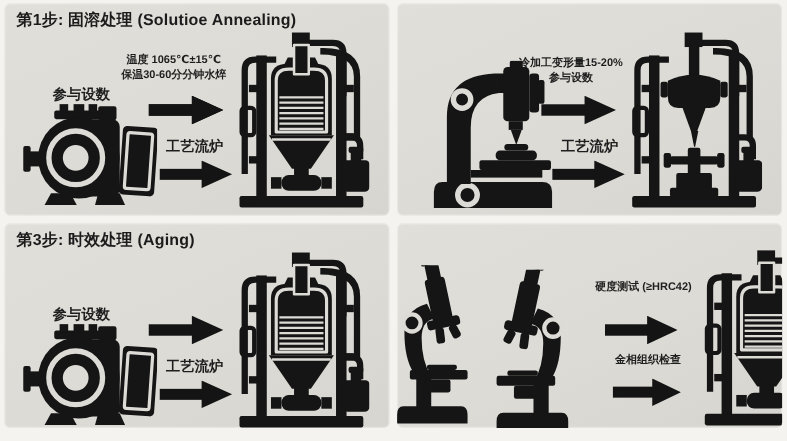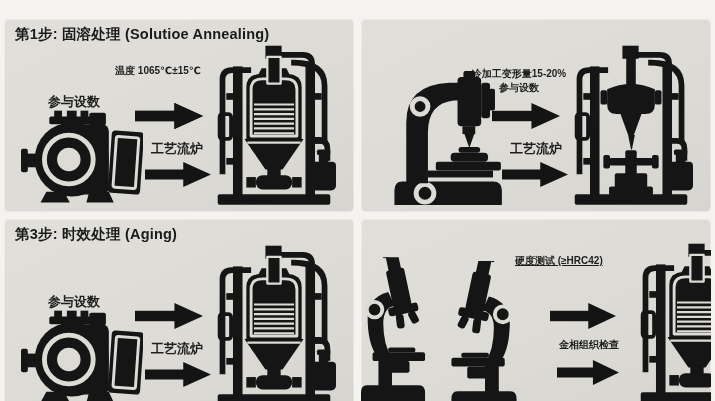--- a/index.html
+++ b/index.html
@@ -1,20 +1,20 @@
 <!DOCTYPE html>
 <html><head>
 <meta charset="utf-8">
 <style>
   html,body{margin:0;padding:0;background:#f3f2ee;font-family:"Liberation Sans","DejaVu Sans",sans-serif;}
   .canvas{
     width:715px;height:401px;box-sizing:border-box;
     background:#f4f3ef;
     display:grid;grid-template-columns:350px 350px;grid-template-rows:193px 186px;
-    gap:7px;padding:19px 4px 12px 4px;
+    gap:7px;padding:3px 4px 12px 4px;
   }
   .panel{
     position:relative;overflow:hidden;border-radius:5px;
     background:linear-gradient(155deg,#e0dfda 0%,#dcdbd6 55%,#d6d5cf 100%);
     box-shadow:inset 0 0 0 1px rgba(255,255,255,.35);
   }
   .title{
     position:absolute;left:11px;top:6px;margin:0;
     font-size:14.5px;font-weight:700;color:#1b1b1b;letter-spacing:.2px;white-space:nowrap;
   }
@@ -36,23 +36,23 @@
 
   
   .p2 .lbl-params{left:82px;top:48px;width:152px;text-align:center;}
   .p2 .arrow-1{left:131px;top:84px;width:68px;height:26px;}
   .p2 .lbl-process{left:149px;top:121px;font-size:13px;}
   .p2 .arrow-2{left:141px;top:143px;width:66px;height:25px;}
   .p2 .m-left {left:28px;top:52px;width:140px;height:138px;}
   .p2 .m-right{left:208px;top:26px;width:124px;height:163px;}
 
   
-  .p4 .lbl-test {left:154px;top:35px;width:140px;text-align:left;text-decoration:underline;}
+  .p4 .lbl-test {left:154px;top:52px;width:140px;text-align:center;}
   .p4 .arrow-1{left:189px;top:84px;width:66px;height:26px;}
-  .p4 .lbl-check{left:162px;top:119px;width:132px;text-align:center;}
+  .p4 .lbl-check{left:162px;top:119px;width:132px;text-align:center;font-family:Liberation Mono, monospace;}
   .p4 .arrow-2{left:196px;top:141px;width:62px;height:25px;}
   .p4 .scope-1{left:-2px;top:34px;width:68px;height:154px;}
   .p4 .scope-2{left:88px;top:42px;width:70px;height:148px;}
   .p4 .m-right{left:274px;top:24px;width:124px;height:163px;}
 
   .defs{position:absolute;width:0;height:0;overflow:hidden;}
 </style>
 </head>
 <body>
 
@@ -192,20 +192,21 @@
     </symbol>
   </defs>
 </svg>
 
 <div class="canvas">
 
   <section class="panel pA">
     <h2 class="title">第1步: 固溶处理 (Solutioe Annealing)</h2>
     <div class="lbl lbl-params">
       <div>温度 1065℃±15℃</div>
+      <div>保温30-60分分钟水焠</div>
     </div>
     <div class="lbl lbl-input">参与设数</div>
     <svg class="arrow arrow-1" viewBox="0 0 100 40" preserveAspectRatio="none">
         <use href="#arrowR"></use>
         <rect class="ink" x="0" y="12" width="60" height="16"></rect>
         <polygon class="ink" points="58,0 100,20 58,40"></polygon>
       </svg>
     <div class="lbl lbl-process">工艺流炉</div>
     <svg class="arrow arrow-2" viewBox="0 0 100 40" preserveAspectRatio="none">
         <rect class="ink" x="0" y="12" width="60" height="16"></rect>

